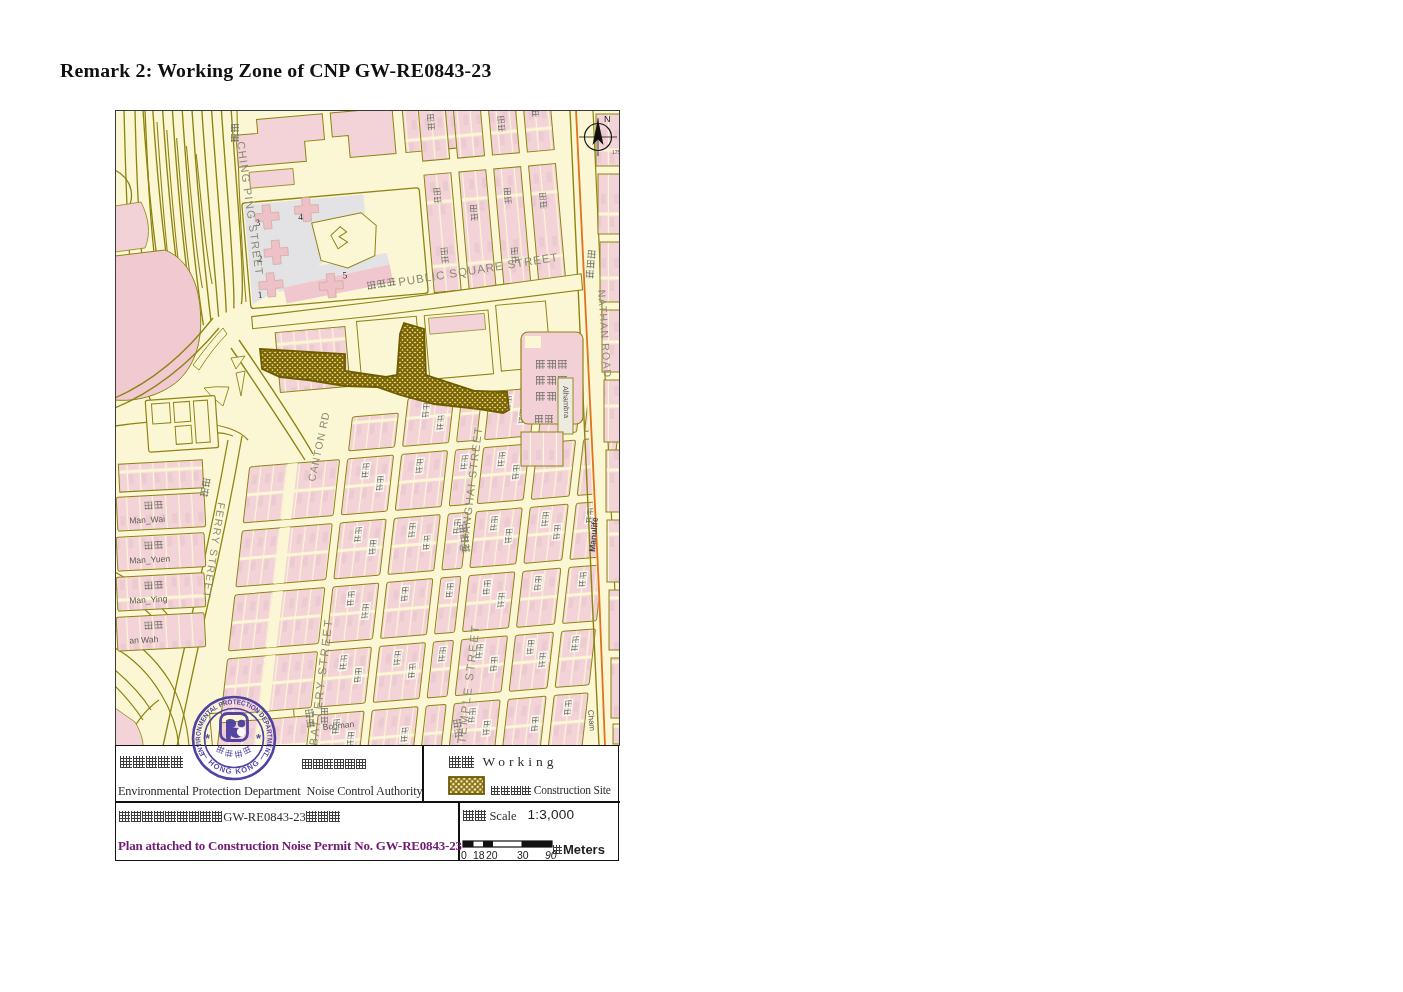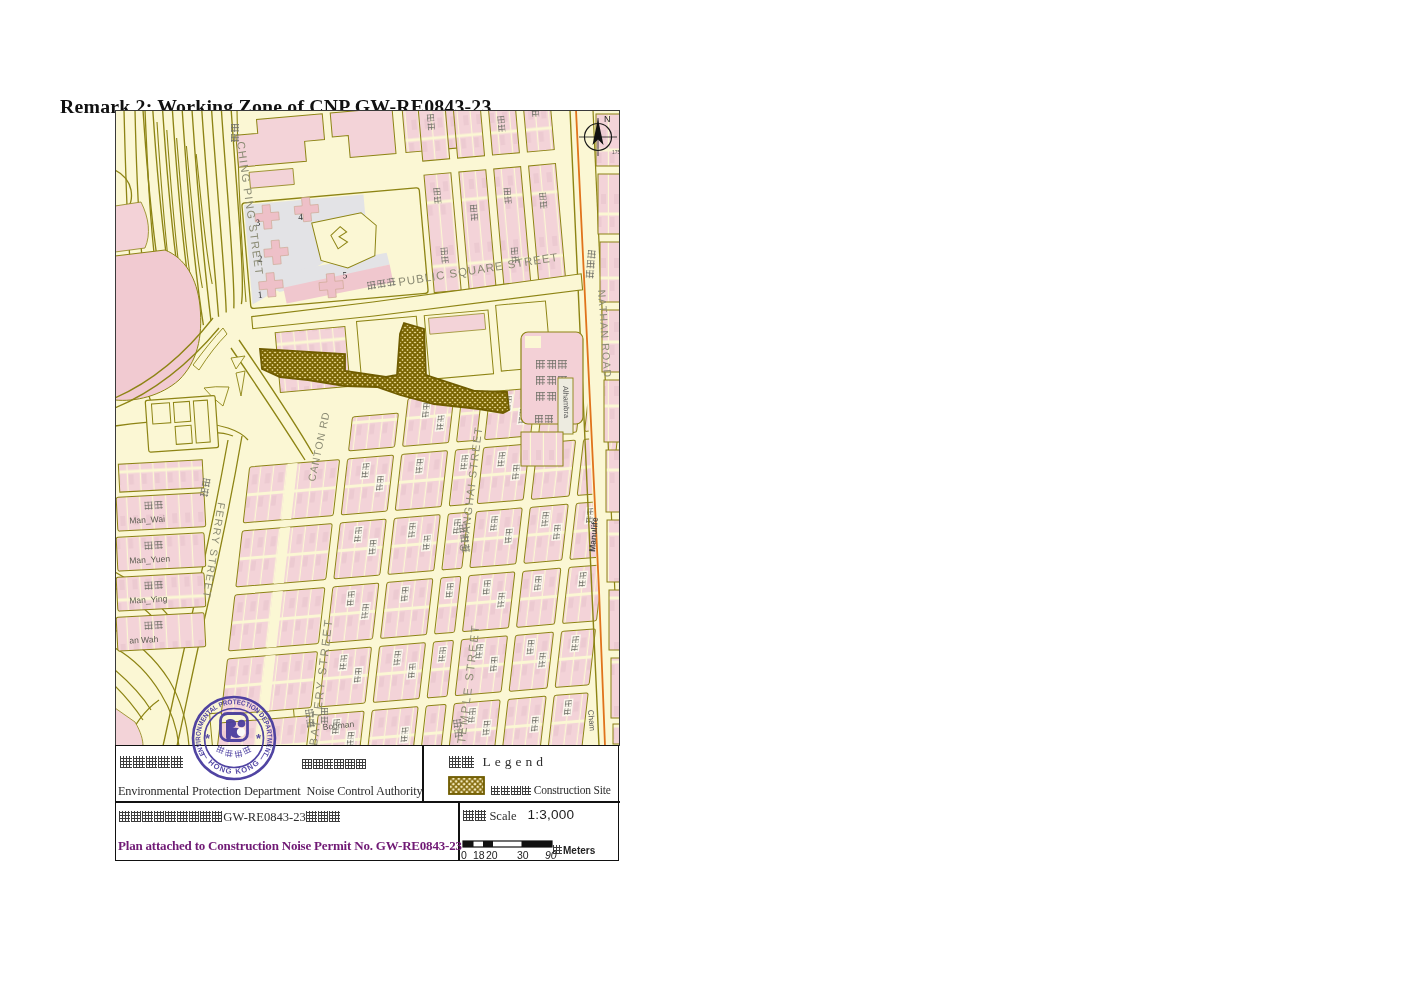--- a/index.html
+++ b/index.html
@@ -1,19 +1,19 @@
 <!DOCTYPE html>
 <html><head><meta charset="utf-8"><style>
 html,body{margin:0;padding:0;background:#fff;width:1403px;height:992px;overflow:hidden;}
 body{font-family:"Liberation Serif",serif;position:relative;}
 .abs{position:absolute;}
 .cj{display:inline-block;vertical-align:baseline;margin-right:1px;background:repeating-linear-gradient(0deg,#3d3d3d 0 1px,rgba(0,0,0,0) 1px 3px),repeating-linear-gradient(90deg,#3d3d3d 0 1px,rgba(0,0,0,0) 1px 3px);}
 </style></head><body>
 
-<div class="abs" style="left:60px;top:59px;font:bold 19.8px 'Liberation Serif',serif;color:#111;letter-spacing:0.2px;margin-top:36px;">Remark 2: Working Zone of CNP GW-RE0843-23</div>
+<div class="abs" style="left:60px;top:59px;font:bold 19.8px 'Liberation Serif',serif;color:#111;letter-spacing:0.2px;">Remark 2: Working Zone of CNP GW-RE0843-23</div>
 
 <svg class="abs" style="left:115px;top:110px" width="505" height="636" viewBox="0 0 505 636">
     <defs>
       <pattern id="bld" x="0" y="12" width="13" height="64" patternUnits="userSpaceOnUse">
         <rect width="13" height="64" fill="#fbf7d4"></rect>
         <rect x="0" y="0" width="11.8" height="26.5" fill="#f3d3d8"></rect>
         <rect x="0" y="29.5" width="11.8" height="26.5" fill="#f3d3d8"></rect>
         <rect x="0" y="56" width="11.8" height="8" fill="#f3d3d8"></rect>
         <rect x="1" y="31" width="4.5" height="10" fill="#eccad1"></rect>
         <rect x="5" y="8" width="5" height="10" fill="#eccad1"></rect>
@@ -619,21 +619,21 @@
 <div class="abs" style="left:422px;top:745px;width:1.5px;height:57px;background:#111;"></div>
 
 <div class="abs" style="left:458px;top:801px;width:1.5px;height:59px;background:#111;"></div>
 
 <div class="abs" style="left:120px;top:754px;"><i class="cj" style="width:11.8px;height:11.8px"></i><i class="cj" style="width:11.8px;height:11.8px"></i><i class="cj" style="width:11.8px;height:11.8px"></i><i class="cj" style="width:11.8px;height:11.8px"></i><i class="cj" style="width:11.8px;height:11.8px"></i></div>
 
 <div class="abs" style="left:302px;top:755px;"><i class="cj" style="width:9.8px;height:9.8px"></i><i class="cj" style="width:9.8px;height:9.8px"></i><i class="cj" style="width:9.8px;height:9.8px"></i><i class="cj" style="width:9.8px;height:9.8px"></i><i class="cj" style="width:9.8px;height:9.8px"></i><i class="cj" style="width:9.8px;height:9.8px"></i></div>
 
 <div class="abs" style="left:118px;top:784px;font-size:12.3px;letter-spacing:-0.15px;color:#2e2e2e;white-space:nowrap;">Environmental Protection Department&nbsp; Noise Control Authority</div>
 
-<div class="abs" style="left:449px;top:754px;"><i class="cj" style="width:11.8px;height:11.8px"></i><i class="cj" style="width:11.8px;height:11.8px"></i><span style="font-size:13.5px;color:#2e2e2e;letter-spacing:4px;margin-left:8px;position:relative;top:-2px;">Legend</span></div>
+<div class="abs" style="left:449px;top:754px;"><i class="cj" style="width:11.8px;height:11.8px"></i><i class="cj" style="width:11.8px;height:11.8px"></i><span style="font-size:13.5px;color:#2e2e2e;letter-spacing:4px;margin-left:8px;position:relative;top:-2px;">Working</span></div>
 
 <svg class="abs" style="left:448px;top:776px" width="37" height="19">
     <defs>
       <pattern id="hatl" width="5.4" height="5.4" patternUnits="userSpaceOnUse">
         <rect width="5.4" height="5.4" fill="#f6ecc0"></rect>
         <path d="M0,5.4 L5.4,0 M-2.7,2.7 L2.7,-2.7 M2.7,8.1 L8.1,2.7 M0,0 L5.4,5.4 M-2.7,2.7 L2.7,8.1 M2.7,-2.7 L8.1,2.7" stroke="#82690a" stroke-width="1.5" fill="none"></path>
       </pattern>
     </defs>
     <rect x="1" y="1" width="35" height="17" fill="url(#hatl)" stroke="#6f5c00" stroke-width="1.8"></rect>
   </svg>
@@ -646,21 +646,21 @@
 
 <div class="abs" style="left:463px;top:807px;white-space:nowrap;"><i class="cj" style="width:11.2px;height:11.2px"></i><i class="cj" style="width:11.2px;height:11.2px"></i><span style="font-size:12.5px;color:#2e2e2e;margin-left:2px;position:relative;top:-1px;">Scale</span><span style="font-family:'Liberation Sans',sans-serif;font-size:13.6px;color:#1c1c1c;margin-left:11px;letter-spacing:0.2px;position:relative;top:-2px;">1:3,000</span></div>
 
 <svg class="abs" style="left:462px;top:840px" width="100" height="9">
     <rect x="1" y="1" width="89" height="6" fill="#fff" stroke="#111" stroke-width="1.2"></rect>
     <rect x="1" y="1" width="10.5" height="6" fill="#111"></rect>
     <rect x="21" y="1" width="10" height="6" fill="#111"></rect>
     <rect x="59.5" y="1" width="30.5" height="6" fill="#111"></rect>
   </svg>
 
-<div class="abs" style="left:553px;top:840px;"><i class="cj" style="width:9px;height:9px"></i><span style="font-family:'Liberation Sans',sans-serif;font-weight:bold;font-size:10px;color:#222;">Meters</span></div>
+<div class="abs" style="left:553px;top:840px;"><i class="cj" style="width:9px;height:9px"></i><span style="font-family:'Liberation Sans',sans-serif;font-weight:bold;font-size:13px;color:#222;">Meters</span></div>
 
 <div class="abs" style="top:849px;left:0;width:0;font-family:'Liberation Sans',sans-serif;font-size:10.5px;color:#222;">
     <span class="abs" style="left:461px;">0</span>
     <span class="abs" style="left:473px;">18</span>
     <span class="abs" style="left:486px;">20</span>
     <span class="abs" style="left:517px;">30</span>
     <span class="abs" style="left:545px;font-style:italic;">90</span>
   </div>
 
 <svg class="abs" style="left:186px;top:690px" width="96" height="96" viewBox="0 0 96 96">

